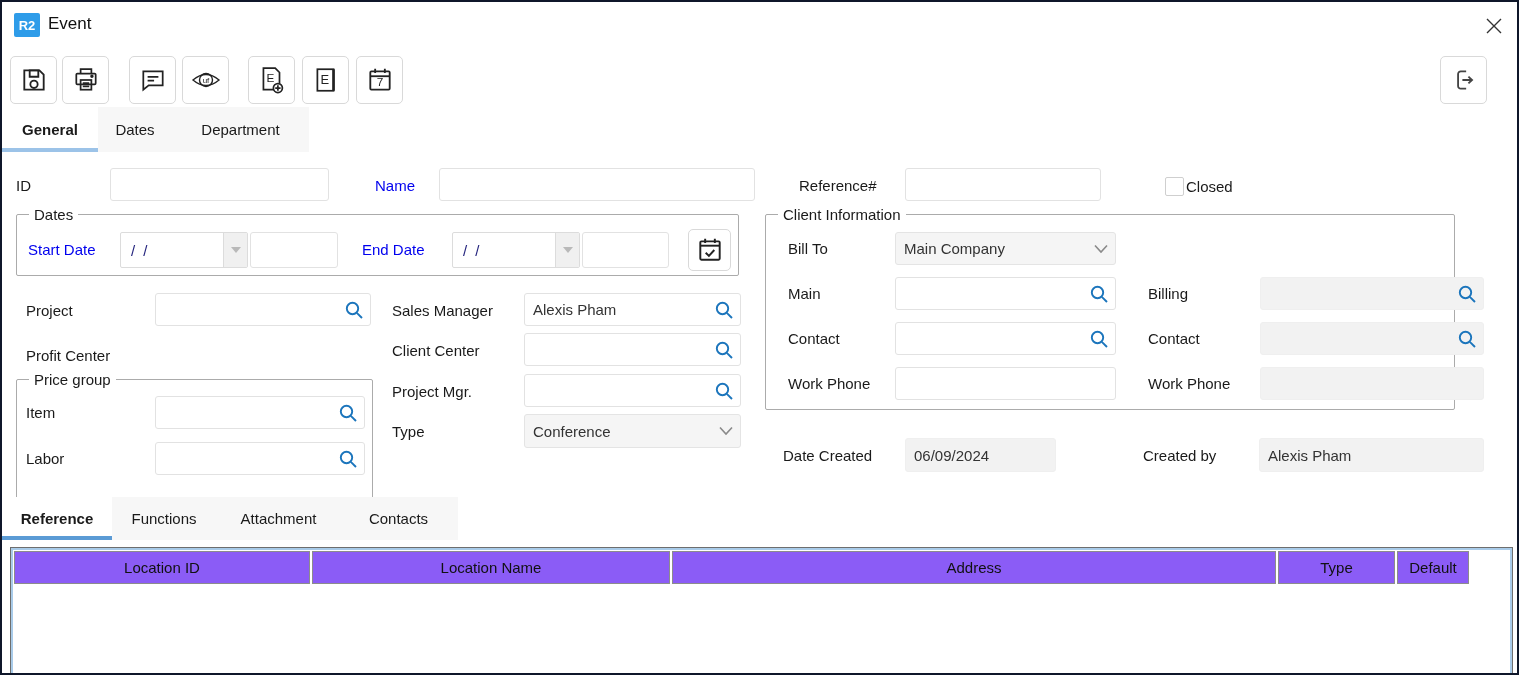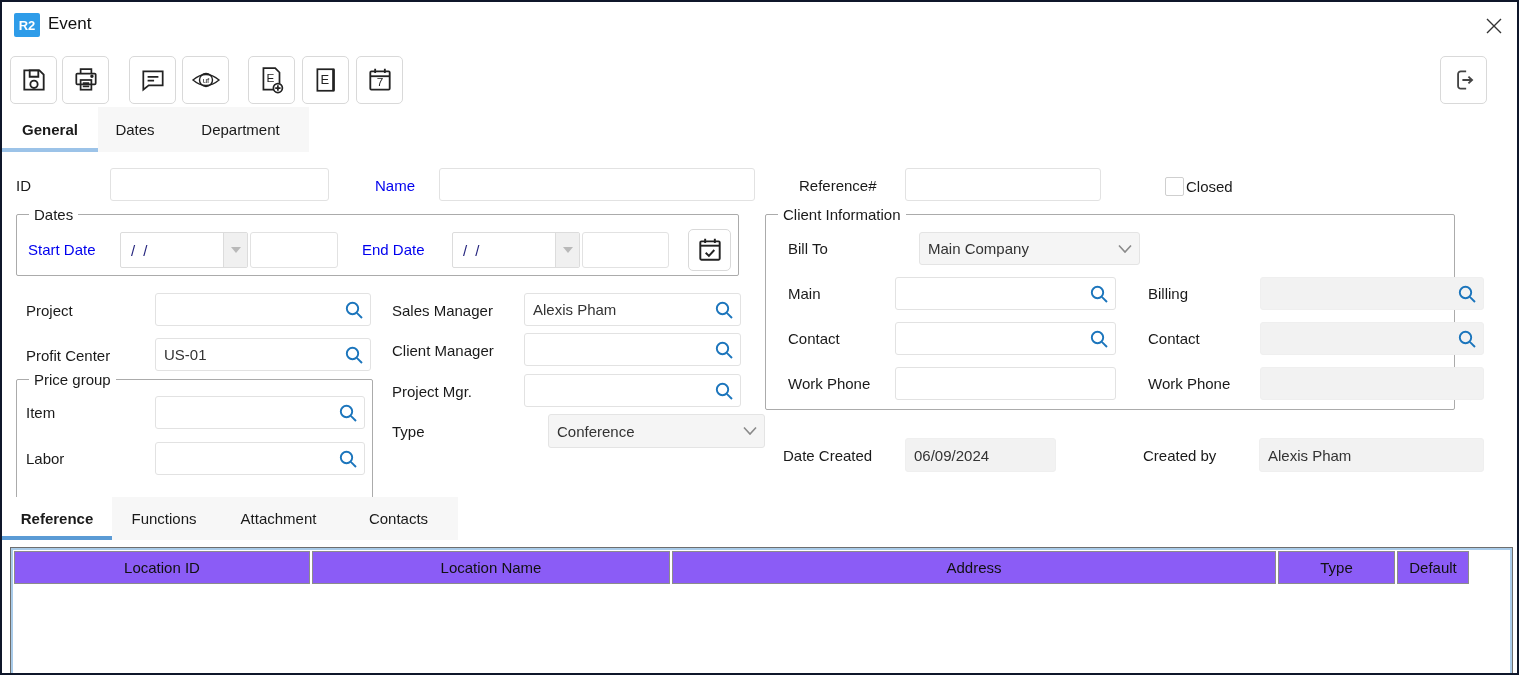--- a/index.html
+++ b/index.html
@@ -42,21 +42,21 @@
   .fieldset { position:absolute; border:1px solid #ababab; border-radius:2px; background:#fff; }
   .fieldset > .legend {
     position:absolute; top:-9px; left:12px; background:#fff; padding:0 5px;
     font-size:15px; color:#1a1a1a; white-space:nowrap;
   }
   .date-combo { position:absolute; display:flex; border:1px solid #dcdcdc; border-radius:2px; background:#fff; }
   .date-combo .date-text { flex:1; font-size:15px; color:#24247e; display:flex; align-items:center; padding-left:10px; letter-spacing:2px; }
   .date-combo .drop-btn { width:24px; background:#f0f0f0; border-left:1px solid #dcdcdc; display:flex; align-items:center; justify-content:center; cursor:pointer; }
   .select {
     position:absolute; background:#f5f5f5; border:1px solid #e4e4e4; border-radius:3px;
-    font-size:15px; color:#333; display:flex; align-items:center; padding:0 8px; cursor:pointer;margin-left:24px;
+    font-size:15px; color:#333; display:flex; align-items:center; padding:0 8px; cursor:pointer;
   }
   .select .chev { position:absolute; right:7px; top:50%; transform:translateY(-50%); }
   .checkbox { position:absolute; width:19px; height:19px; background:#fff; border:1px solid #cfcfcf; border-radius:2px; cursor:pointer; }
   .icon-btn-lg { position:absolute; background:#fff; border:1px solid #d9d9d9; border-radius:5px;
     display:flex; align-items:center; justify-content:center; cursor:pointer; }
   .table-wrap {
     position:absolute; left:8px; top:545px; width:1503px; height:129px;
     background:#fff; border:1px solid #6e6e6e; box-shadow: inset 0 0 0 2px #a9cbe9;
   }
   .thead { position:absolute; left:3px; top:3px; right:3px; height:33px; display:flex; gap:2px; }
@@ -300,29 +300,20 @@
     <span></span>
     <span class="search-icon">
       <svg width="20" height="20" viewBox="0 0 20 20" fill="none" stroke="#1b75bc" stroke-width="1.9">
           <circle cx="8.5" cy="8.5" r="5.7"></circle>
           <path d="M12.8 12.8 L18 18"></path>
         </svg>
     </span>
   </div>
 
   <div class="label abs" style="left:24px; top:345px">Profit Center</div>
-  <div class="input" style="left:153px; top:336px; width:216px; height:33px">
-    <span>US-01</span>
-    <span class="search-icon">
-      <svg width="20" height="20" viewBox="0 0 20 20" fill="none" stroke="#1b75bc" stroke-width="1.9">
-          <circle cx="8.5" cy="8.5" r="5.7"></circle>
-          <path d="M12.8 12.8 L18 18"></path>
-        </svg>
-    </span>
-  </div>
 
   <div class="fieldset" style="left:14px; top:377px; width:357px; height:133px">
     <span class="legend">Price group</span>
   </div>
   <div class="label abs" style="left:24px; top:402px">Item</div>
   <div class="input" style="left:153px; top:394px; width:210px; height:33px">
     <span></span>
     <span class="search-icon">
       <svg width="20" height="20" viewBox="0 0 20 20" fill="none" stroke="#1b75bc" stroke-width="1.9">
           <circle cx="8.5" cy="8.5" r="5.7"></circle>
@@ -345,21 +336,21 @@
   <div class="input" style="left:522px; top:291px; width:217px; height:33px">
     <span>Alexis Pham</span>
     <span class="search-icon">
       <svg width="20" height="20" viewBox="0 0 20 20" fill="none" stroke="#1b75bc" stroke-width="1.9">
           <circle cx="8.5" cy="8.5" r="5.7"></circle>
           <path d="M12.8 12.8 L18 18"></path>
         </svg>
     </span>
   </div>
 
-  <div class="label abs" style="left:390px; top:340px">Client Manager</div>
+  <div class="label abs" style="left:390px; top:340px">Client Center</div>
   <div class="input" style="left:522px; top:331px; width:217px; height:33px">
     <span></span>
     <span class="search-icon">
       <svg width="20" height="20" viewBox="0 0 20 20" fill="none" stroke="#1b75bc" stroke-width="1.9">
           <circle cx="8.5" cy="8.5" r="5.7"></circle>
           <path d="M12.8 12.8 L18 18"></path>
         </svg>
     </span>
   </div>
 

